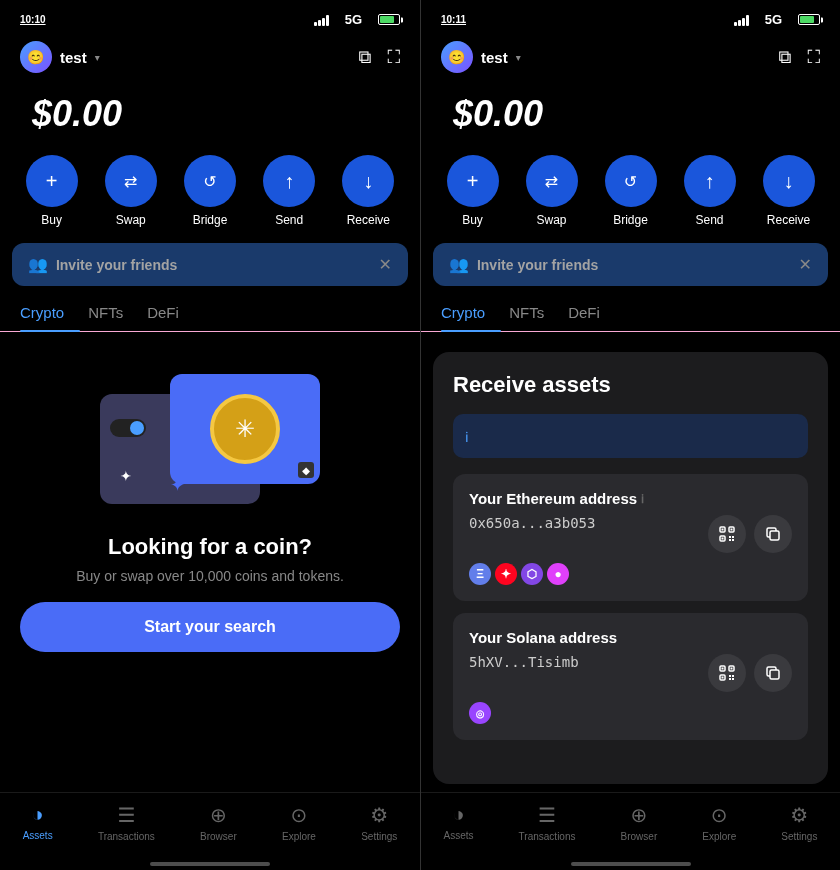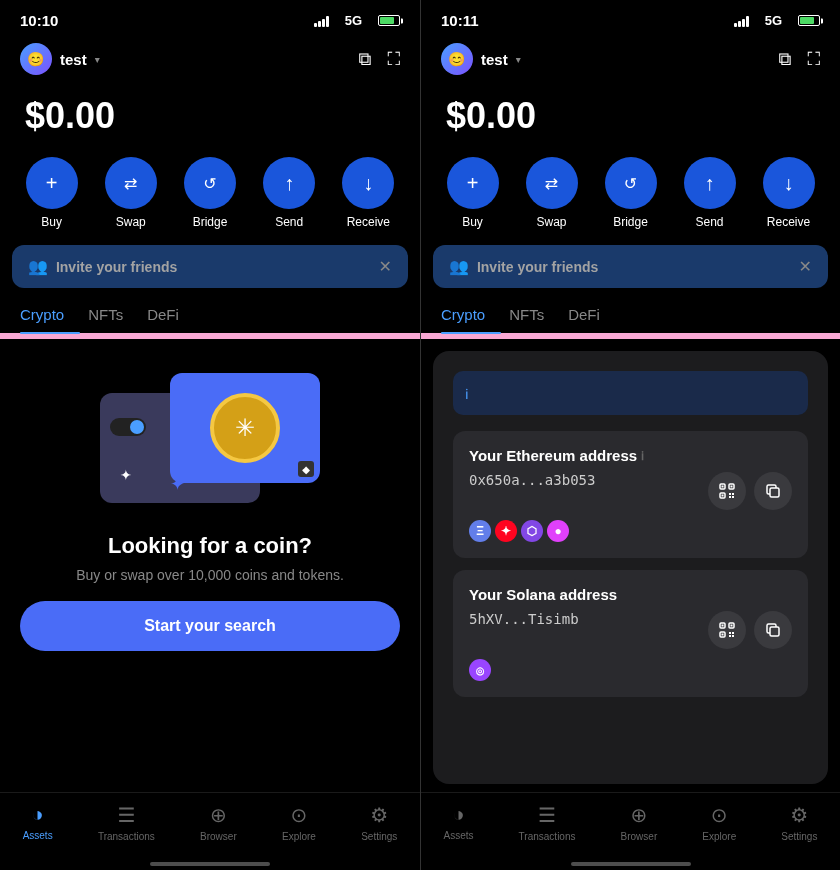--- a/index.html
+++ b/index.html
@@ -34,21 +34,21 @@
     
     .status-bar {
       display: flex;
       justify-content: space-between;
       align-items: center;
       padding: 12px 20px 6px;
       color: #fff;
       font-size: 13px;
       font-weight: 600;
     }
-    .status-time { font-size: 15px; font-weight: 700; }
+    .status-time { font-size: 10px; font-weight: 700; text-decoration: underline; }
     .status-icons {
       display: flex;
       align-items: center;
       gap: 16px;
       font-size: 12px;
     }
     .signal-bars {
       display: flex;
       align-items: flex-end;
       gap: 1px;
@@ -123,21 +123,22 @@
       display: flex;
       gap: 16px;
     }
     .header-icon {
       color: #fff;
       font-size: 18px;
       cursor: pointer;
     }
     
     .balance-section {
-      padding: 12px 25px 16px;
+      padding: 12px 32px 16px;
+      font-style: italic;
     }
     .balance-amount {
       color: #fff;
       font-size: 36px;
       font-weight: 700;
     }
     
     .action-buttons {
       display: flex;
       justify-content: space-around;
@@ -181,22 +182,22 @@
       align-items: center;
       gap: 8px;
     }
     .invite-icon { font-size: 16px; color: #4a9eff; }
     .invite-text { color: #a3a3a3; font-size: 14px; font-weight: 700; }
     .invite-close { color: #888; font-size: 16px; cursor: pointer; }
     
     .tabs {
       display: flex;
       padding: 0 20px;
-      border-bottom: 6px solid #f9a8d4;
-      margin-bottom: 4px;
+      border-bottom: 1px solid #f9a8d4;
+      margin-bottom: 12px;
     }
     .tab {
       padding: 10px 16px 10px 0;
       color: #888;
       font-size: 15px;
       font-weight: 500;
       cursor: pointer;
       position: relative;
       margin-right: 8px;
     }
@@ -610,20 +611,21 @@
       <span class="invite-close">✕</span>
     </div>
 
     <div class="tabs">
       <div class="tab active">Crypto</div>
       <div class="tab">NFTs</div>
       <div class="tab">DeFi</div>
     </div>
 
     <div class="receive-panel">
+      <div class="receive-title">Receive assets</div>
 
       <div class="info-banner">
         <span class="info-icon">ℹ</span>
       </div>
 
       <div class="address-card">
         <div class="address-title">
           <span>Your Ethereum address</span>
           <span class="info-small">ℹ</span>
         </div>

